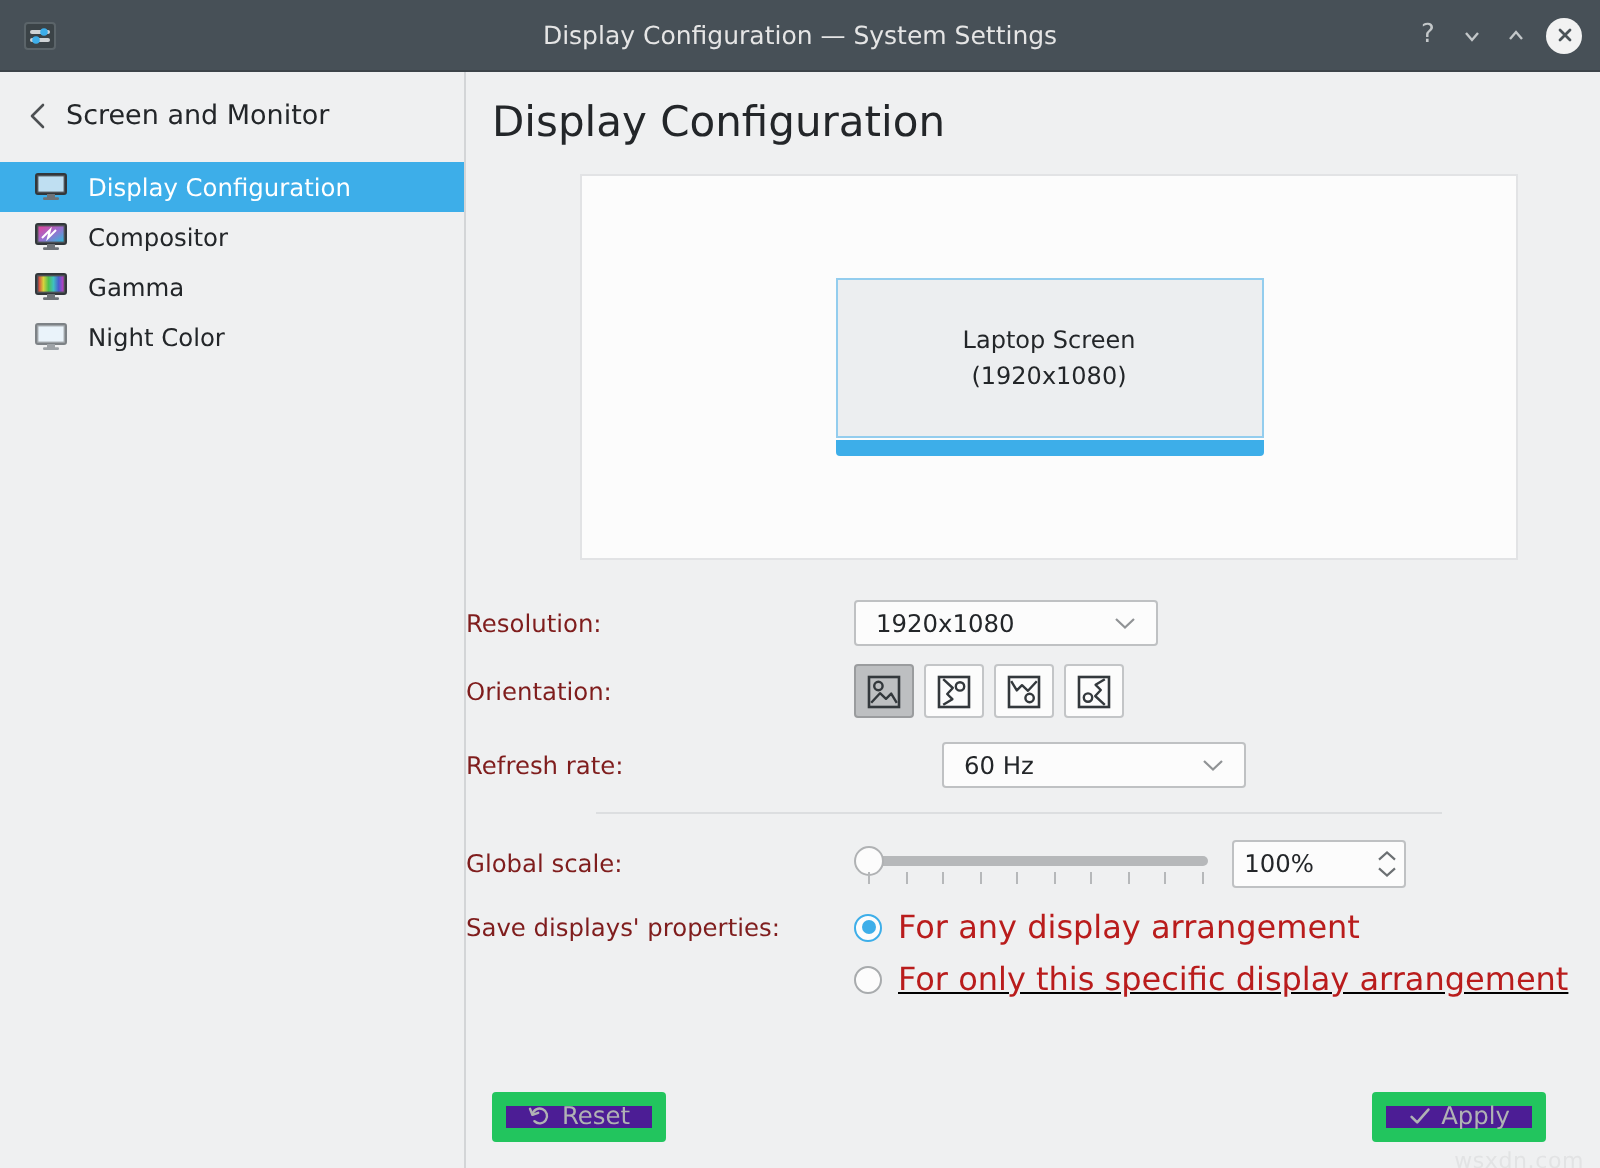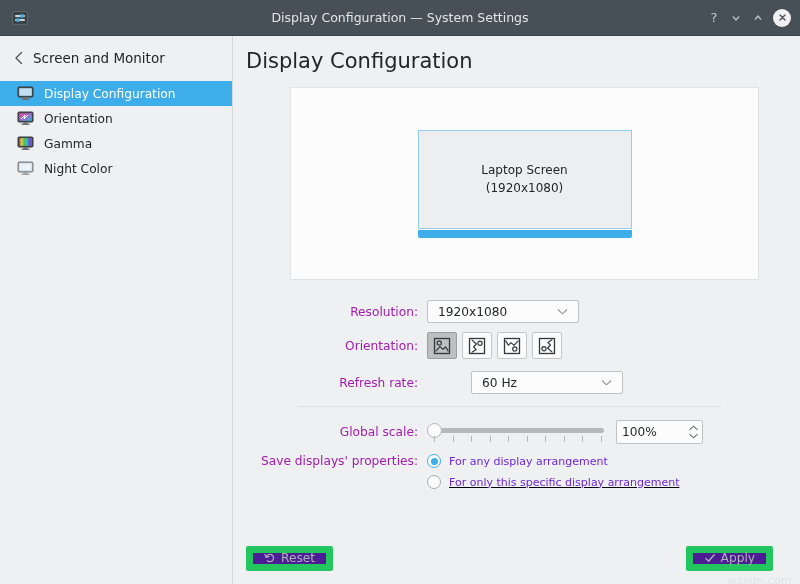--- a/index.html
+++ b/index.html
@@ -147,21 +147,21 @@
   .preview-inner {
     position: relative;
     width: 100%; height: 100%;
     display: flex; align-items: center; justify-content: center;
   }
   .monitor {
     width: 214px;
     position: relative;
   }
   .monitor-screen {
-    height: 99px;
+    height: 80px;
     background: #eceef0;
     border: 1px solid #93cdee;
     display: flex;
     flex-direction: column;
     align-items: center;
     justify-content: center;
     gap: 4px;
   }
   .monitor-name { font-size: 12px; color: #232629; }
   .monitor-res { font-size: 12px; color: #232629; }
@@ -178,24 +178,23 @@
     padding-left: 0;
   }
   .form-row {
     display: flex;
     align-items: center;
     margin-bottom: 9px;
   }
   .form-label {
     width: 194px;
     flex: 0 0 194px;
-    text-align: right;
     padding-right: 9px;
     font-size: 12.2px;
-    color: #a21caf;
+    color: #7f1d1d;
   }
   .combo {
     width: 152px;
     height: 23px;
     background: #fcfcfc;
     border: 1px solid #bfc1c3;
     border-radius: 2px;
     display: flex;
     align-items: center;
     padding: 0 10px;
@@ -304,22 +303,22 @@
   }
   .radio.checked { border-color: #3daee9; }
   .radio.checked::after {
     content: "";
     width: 7px; height: 7px;
     border-radius: 50%;
     background: #3daee9;
     display: block;
   }
   .radio-label {
-    font-size: 11px;
-    color: #6d28d9;
+    font-size: 16px;
+    color: #b91c1c;
     margin-left: 8px;
     cursor: pointer;
   }
 
   
   .footer {
     margin-top: auto;
     height: 52px;
     flex: 0 0 52px;
     display: flex;
@@ -421,21 +420,21 @@
                 <stop offset="0.5" stop-color="#9b6fd0"></stop>
                 <stop offset="1" stop-color="#2fb7d8"></stop>
               </linearGradient>
             </defs>
             <rect x="1" y="1" width="15" height="10" rx="1" fill="#4d5156" stroke="#32373b"></rect>
             <rect x="2.2" y="2.2" width="12.6" height="7.6" fill="url(#gComp)"></rect>
             <path d="M4 8 L8 4 L7 8 L11 4" fill="none" stroke="#ffffff" stroke-width="1"></path>
             <rect x="6.5" y="11" width="4" height="2" fill="#6e7378"></rect>
             <rect x="4.5" y="12.6" width="8" height="1.4" rx=".6" fill="#6e7378"></rect>
           </svg>
-          <span>Orientation</span>
+          <span>Compositor</span>
         </div>
 
         <div class="sidebar-item">
           <svg class="si-icon" viewBox="0 0 17 15">
             <defs>
               <linearGradient id="gGam" x1="0" y1="0" x2="1" y2="0">
                 <stop offset="0" stop-color="#d43f3f"></stop>
                 <stop offset="0.2" stop-color="#d8d23c"></stop>
                 <stop offset="0.4" stop-color="#4fc04f"></stop>
                 <stop offset="0.6" stop-color="#3fc0c0"></stop>

